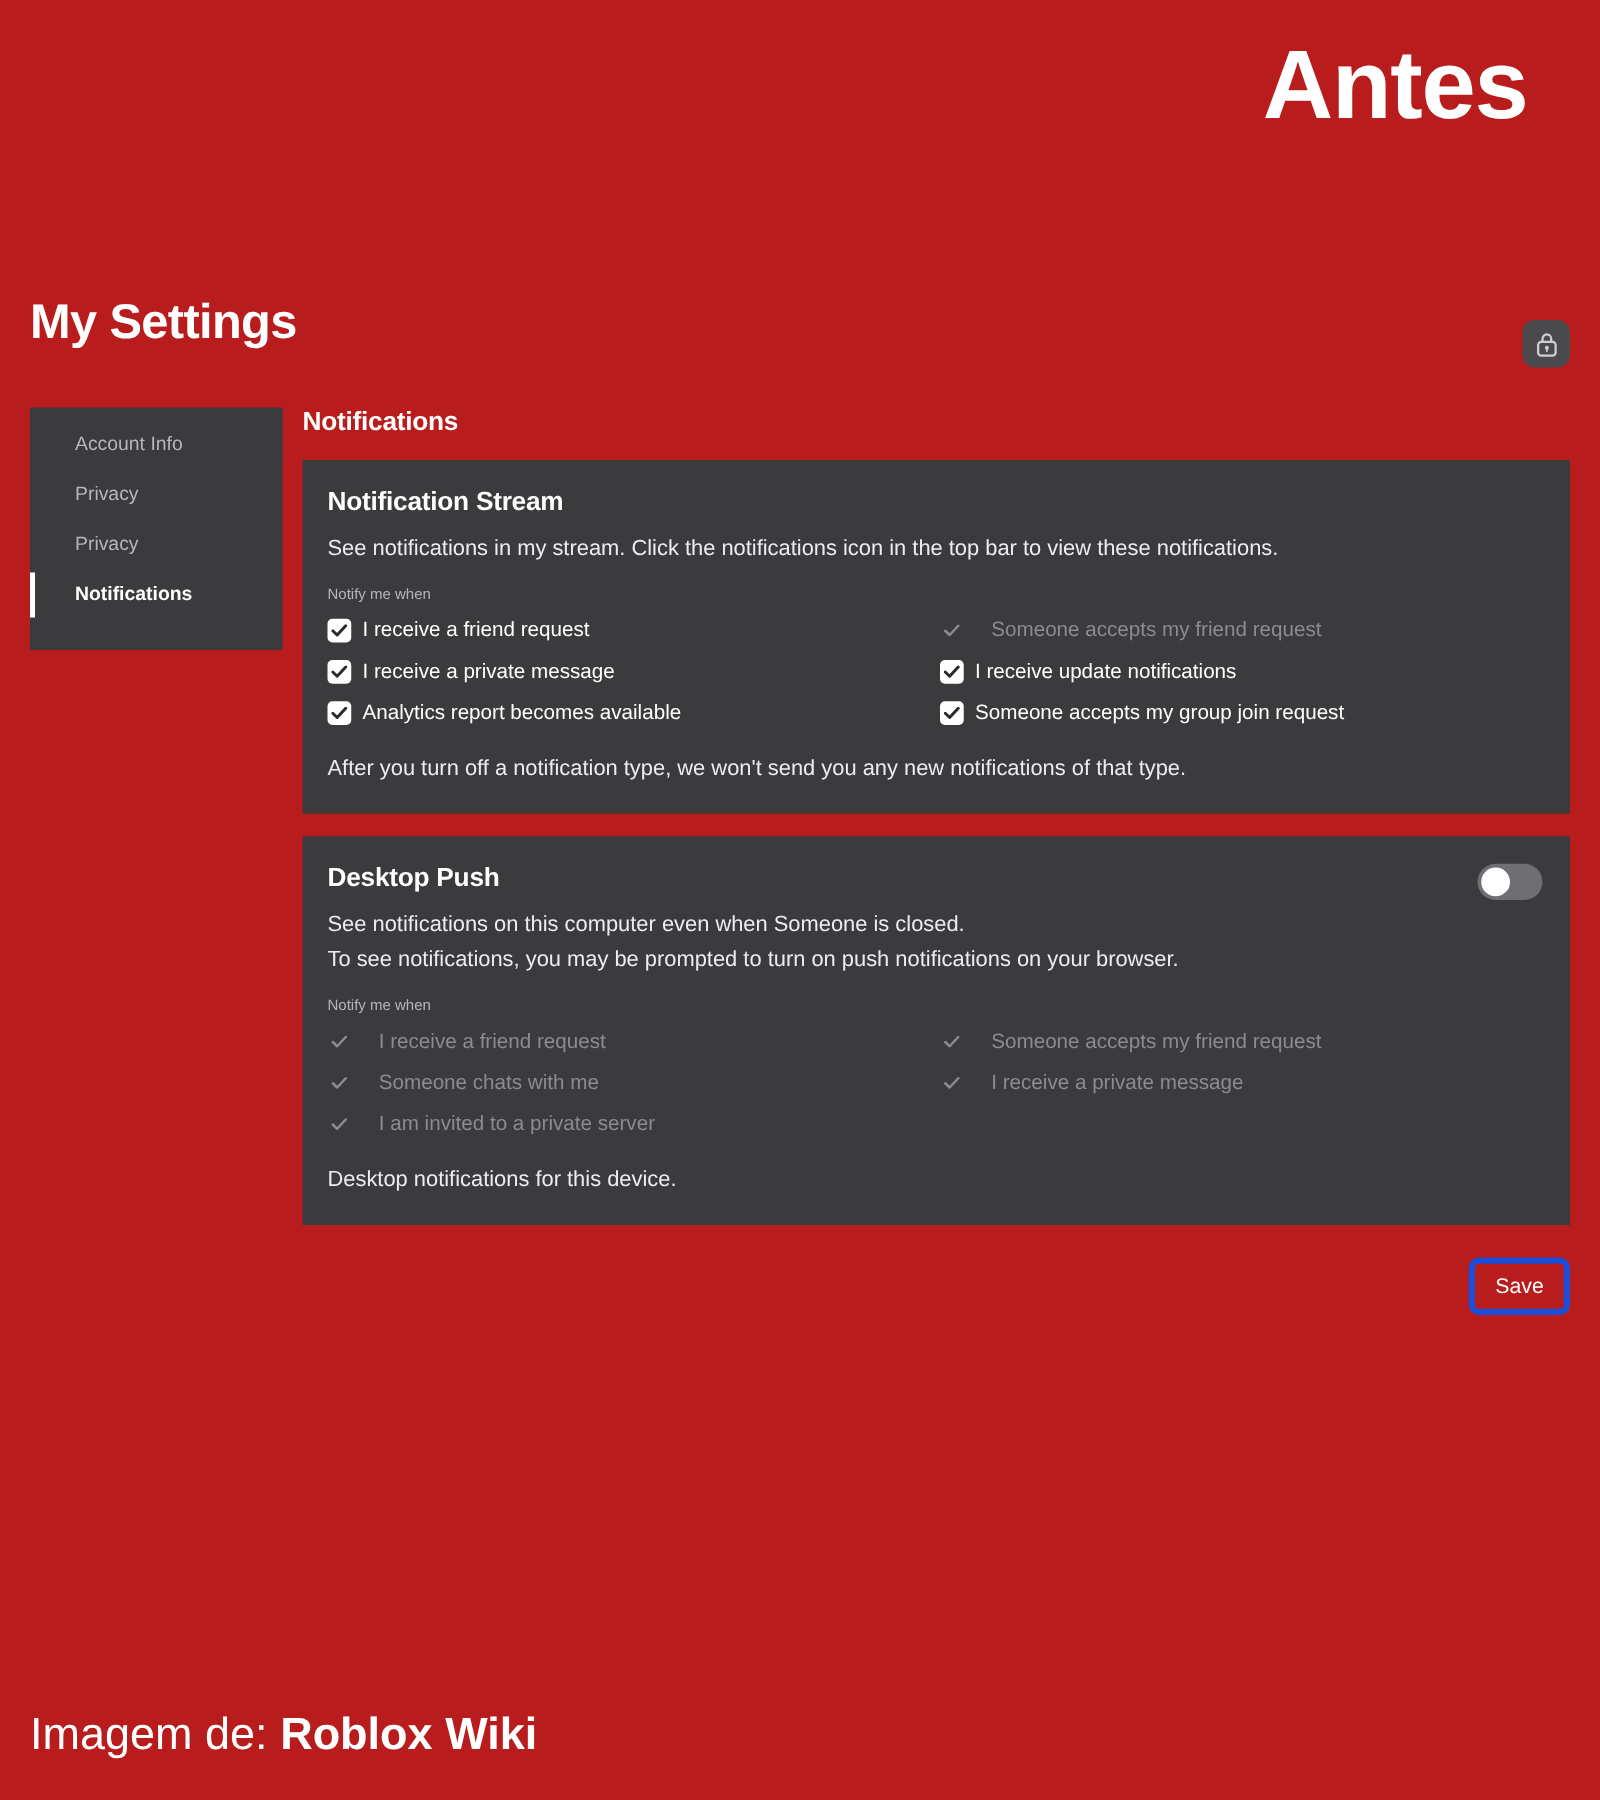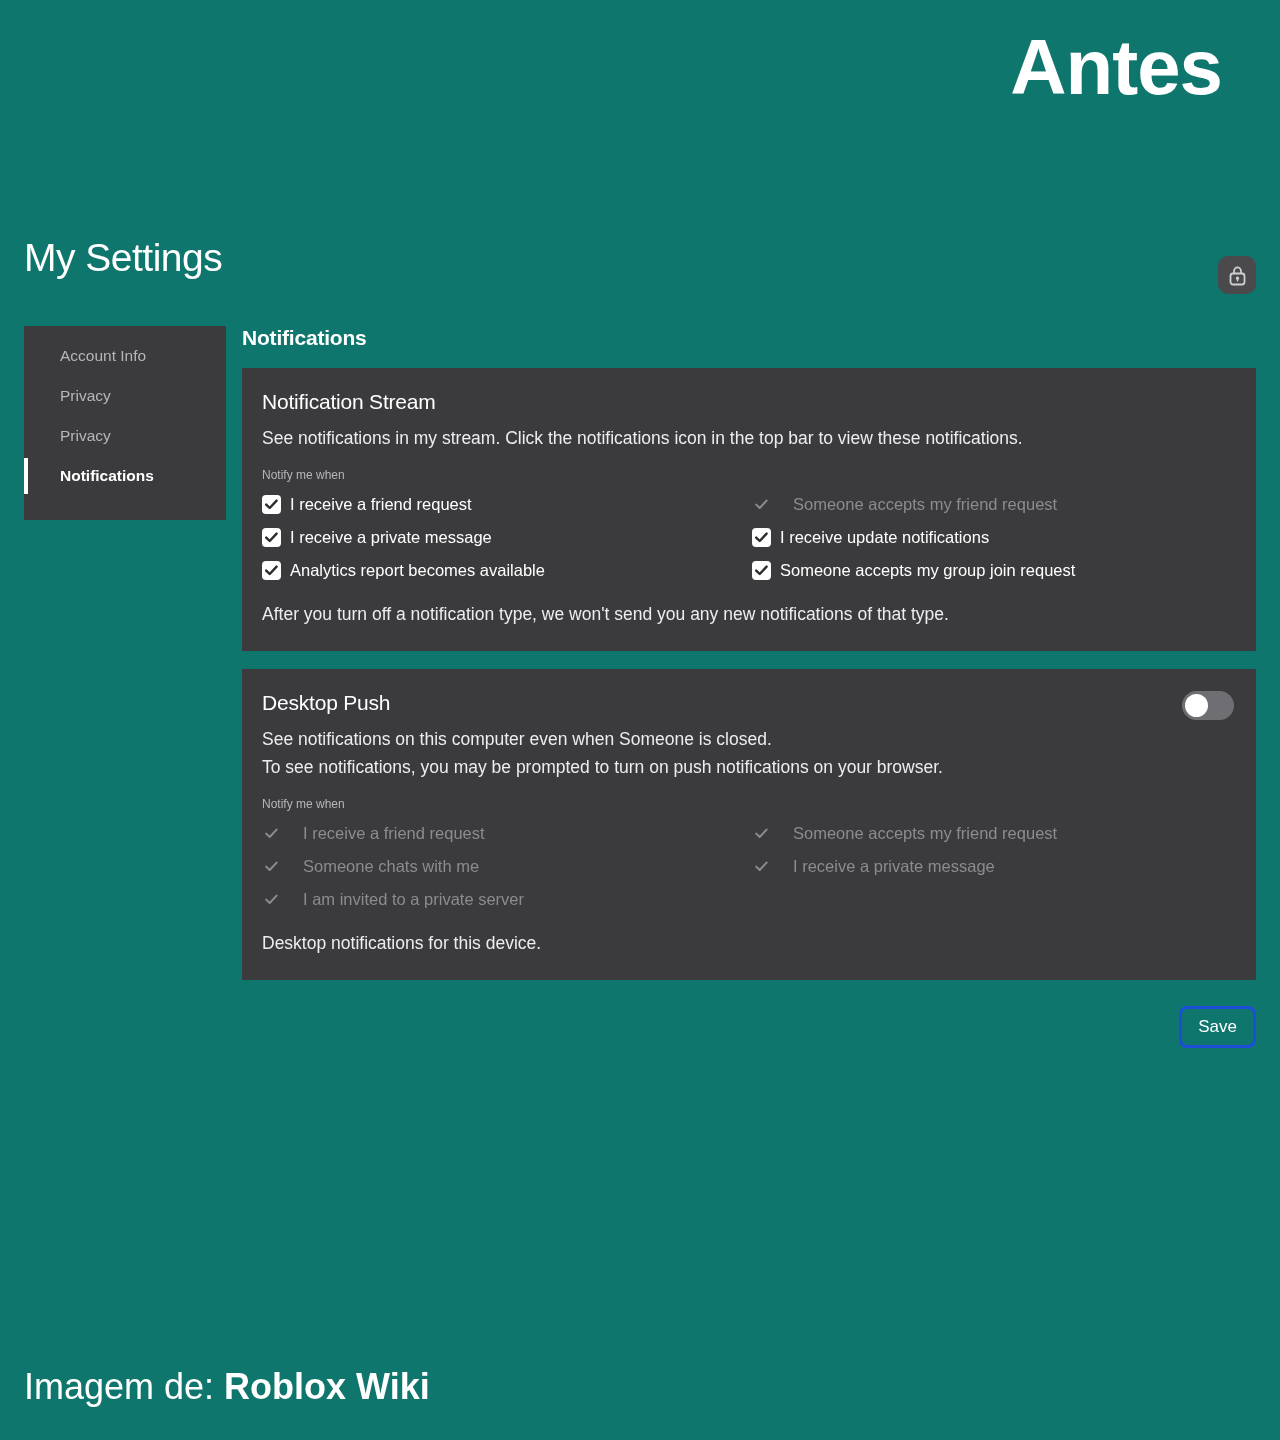--- a/index.html
+++ b/index.html
@@ -9,21 +9,21 @@
     height: 1440px;
     background: #27272a;
     font-family: "Liberation Sans", sans-serif;
     overflow: hidden;
   }
 
   .page {
     position: relative;
     width: 1280px;
     height: 1440px;
-    background: #0f766e;
+    background: #b91c1c;
   }
 
   
   .banner {
     position: absolute;
     top: 0; left: 0; right: 0;
     height: 160px;
   }
   .banner-title {
     position: absolute;
@@ -42,21 +42,21 @@
     top: 236px;
     left: 24px;
     right: 24px;
     height: 62px;
   }
   .page-title {
     position: absolute;
     left: 0;
     top: 0;
     font-size: 39px;
-    font-weight: normal;
+    font-weight: bold;
     color: #ffffff;
     letter-spacing: -0.5px;
   }
   .lock-button {
     position: absolute;
     right: 0;
     top: 20px;
     width: 38px;
     height: 38px;
     border-radius: 10px;
@@ -125,21 +125,21 @@
   }
 
   .card {
     position: relative;
     background: #3b3b3e;
     padding: 22px 20px 22px 20px;
     margin-bottom: 18px;
   }
   .card-title {
     font-size: 21px;
-    font-weight: normal;
+    font-weight: bold;
     color: #ffffff;
     margin-bottom: 10px;
     letter-spacing: -0.2px;
   }
   .card-desc {
     font-size: 17.5px;
     color: #ededf0;
     line-height: 1.62;
     margin-bottom: 16px;
     max-width: 930px;
@@ -220,21 +220,21 @@
 
   
   .save-row {
     display: flex;
     justify-content: flex-end;
     padding-top: 8px;
   }
   .save-button {
     min-width: 72px;
     padding: 8px 16px;
-    border: 3px solid #1d4ed8;
+    border: 5px solid #1d4ed8;
     border-radius: 8px;
     background: transparent;
     color: #ffffff;
     font-size: 17px;
     font-family: "Liberation Sans", sans-serif;
     cursor: pointer;
   }
 
   
   .caption {

